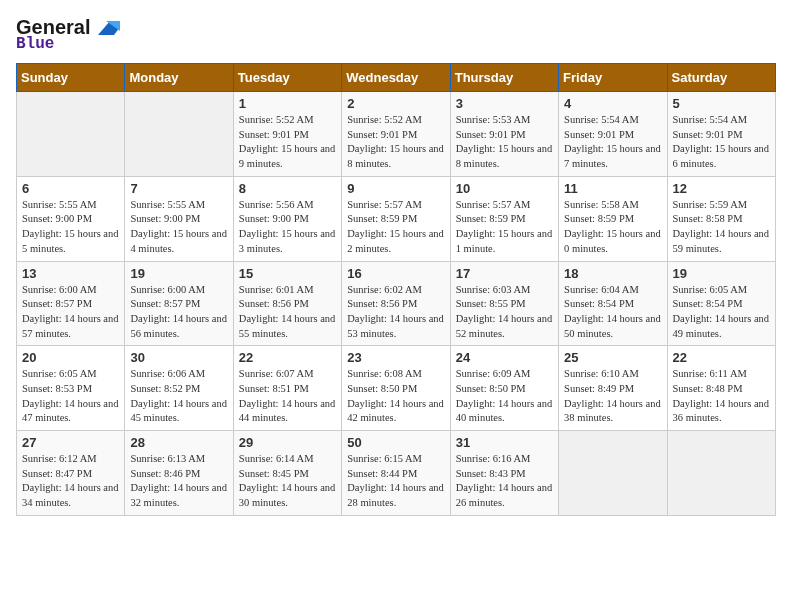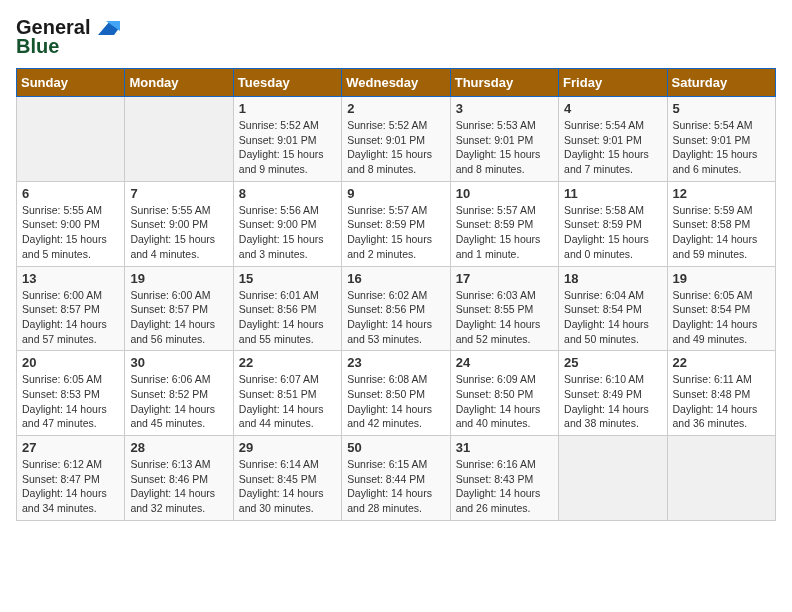--- a/index.html
+++ b/index.html
@@ -71,38 +71,39 @@
     .day-number {
       font-size: 13px;
       font-weight: bold;
       margin-bottom: 2px;
       display: block;
     }
     .day-info {
       font-size: 10.5px;
       line-height: 1.4;
       color: #333;
+      font-family: Liberation Serif, serif;
     }
     .empty-cell {
       background: #f0f0f0 !important;
     }
   </style>
 </head>
 <body>
 
 <div class="header">
   <div class="logo">
     <div class="logo-row">
       <span style="font-size:20px; font-weight:bold; color:#1a1a1a;">General</span>
       <svg width="28" height="22" viewBox="0 0 28 22">
         <polygon points="6,18 18,4 28,10 22,18" fill="#1565c0"></polygon>
         <polygon points="14,4 28,4 28,14" fill="#42a5f5"></polygon>
       </svg>
     </div>
-    <span style="font-size:20px; font-weight:bold; color:#14532d; margin-top:-4px;">Blue</span>
+    <span style="font-size:16px; font-weight:bold; color:#4c1d95; margin-top:-4px;font-family:Liberation Mono, monospace;">Blue</span>
   </div>
   <div class="title-block">
     <div class="title-month"></div>
     <div class="title-location"></div>
   </div>
 </div>
 
 <table class="calendar">
   <thead>
     <tr>

